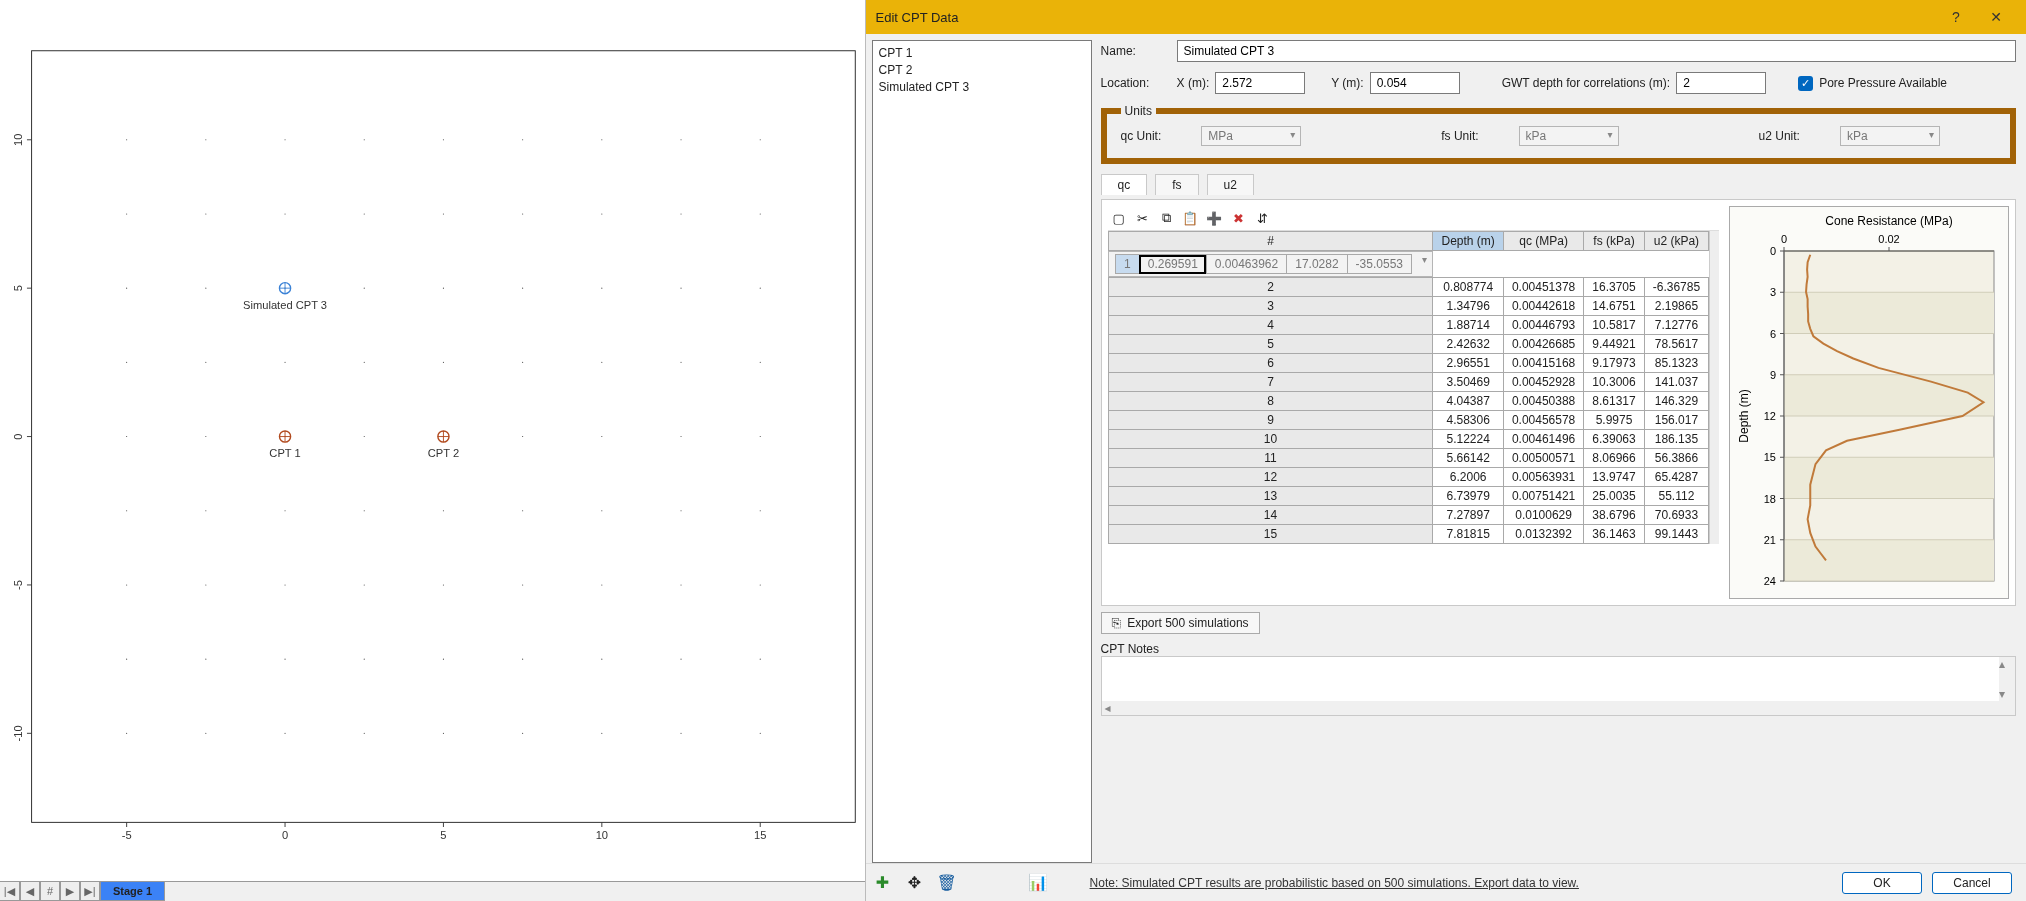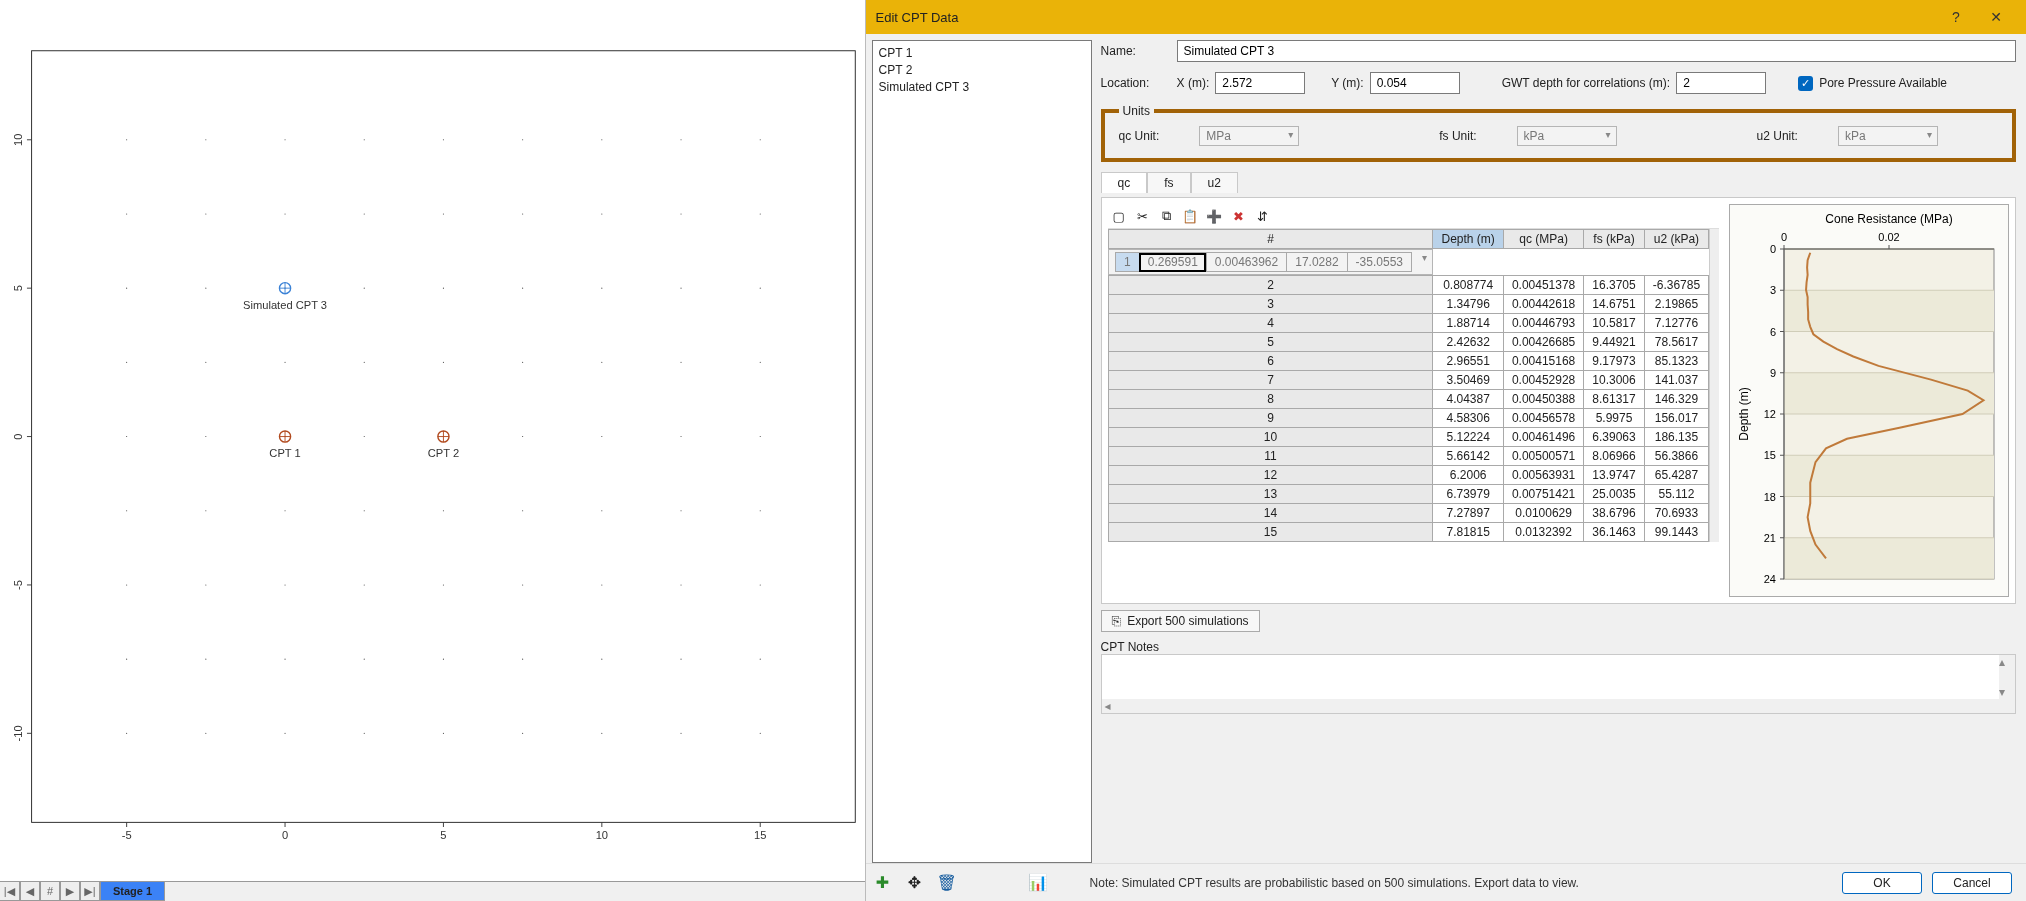--- a/index.html
+++ b/index.html
@@ -113,42 +113,42 @@
   .w60 { width: 90px; }
   .chk {
     width: 15px; height: 15px;
     border-radius: 3px;
     background: #0067c0;
     display: inline-flex;
     align-items: center; justify-content: center;
     color: #fff; font-size: 11px;
   }
   fieldset.units {
-    border: 4px solid #a16207;
+    border: 6px solid #a16207;
     padding: 8px 14px 12px;
     margin: 0 0 10px;
   }
   fieldset.units legend { padding: 0 4px; font-size: 12px; }
   .units-row { display: flex; gap: 40px; align-items: center; }
   .sel {
     border: 1px solid #b5b5b5;
     background: #f3f3f3;
     color: #777;
     padding: 2px 20px 2px 6px;
     font-size: 12px;
     position: relative;
     min-width: 100px;
     display: inline-block;
   }
   .sel::after {
     content: "▾";
     position: absolute; right: 5px; top: 2px;
     color: #888; font-size: 10px;
   }
-  .tabs { display: flex; gap: 0; margin-bottom: 4px; }
+  .tabs { display: flex; gap: 8px; margin-bottom: 4px; }
   .tab {
     padding: 3px 16px;
     border: 1px solid #c9c9c9;
     border-bottom: none;
     background: #f7f7f7;
     font-size: 12px;
   }
   .tab.active { background: #fff; }
   .data-chart-row {
     display: flex;
@@ -218,21 +218,21 @@
   }
   .dlg-footer {
     height: 38px;
     border-top: 1px solid #ddd;
     display: flex;
     align-items: center;
     padding: 0 14px 0 6px;
     background: #f0f0f0;
     gap: 10px;
   }
-  .ftn { font-size: 12px; color: #333; }
+  .ftn { font-size: 12px; color: #333; text-decoration: underline; }
   .btn {
     min-width: 80px;
     padding: 3px 16px;
     border: 1px solid #0067c0;
     background: #fff;
     border-radius: 3px;
     color: #222;
     text-align: center;
   }
   .btn.primary { border-color: #0067c0; }

